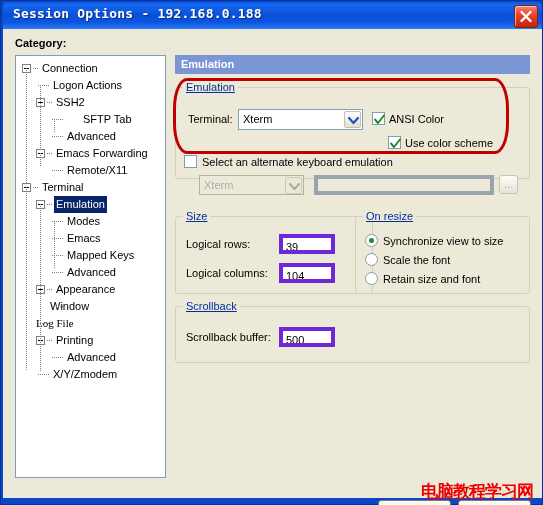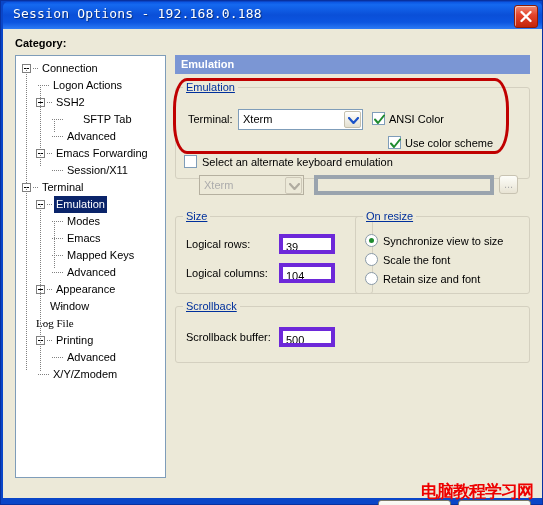--- a/index.html
+++ b/index.html
@@ -31,21 +31,21 @@
     background: linear-gradient(180deg,#0b56e2 0%, #1569f0 10%, #0a4fd8 48%, #0c55e0 75%, #2d7bf5 100%);
     border-radius: 5px 5px 0 0;
     overflow: hidden;
   }
   #title-text {
     position: absolute;
     left: 10px; top: 4px;
     color: #ffffff;
     font-family: "DejaVu Sans Mono", monospace;
     font-size: 13px;
-    font-weight: normal;
+    font-weight: bold;
     letter-spacing: 0.2px;
     text-shadow: 1px 1px 1px rgba(0,0,0,0.45);
     white-space: nowrap;
   }
   #close-btn {
     position: absolute;
     right: 4px; top: 3px;
     width: 22px; height: 21px;
     border-radius: 3px;
     background: linear-gradient(180deg,#f08a72 0%, #e4442c 42%, #c42408 100%);
@@ -298,21 +298,21 @@
     </div>
 
     <div id="tree-box">
       <div id="tree-rows" style="position:relative; padding-top:4px;">
           <div class="tree-row"><span class="dotline-h" style="left: 17px; width: 6px;"></span><span class="expander" style="left: 6px;"></span><span class="tree-label" style="margin-left: 24px;">Connection</span></div>
           <div class="tree-row"><span class="dotline-h" style="left: 22px; width: 12px;"></span><span class="tree-label" style="margin-left: 35px;">Logon Actions</span></div>
           <div class="tree-row"><span class="dotline-h" style="left: 31px; width: 6px;"></span><span class="expander" style="left: 20px;"></span><span class="tree-label" style="margin-left: 38px;">SSH2</span></div>
           <div class="tree-row"><span class="dotline-h" style="left: 36px; width: 12px;"></span><span class="tree-label" style="margin-left: 65px;">SFTP Tab</span></div>
           <div class="tree-row"><span class="dotline-h" style="left: 36px; width: 12px;"></span><span class="tree-label" style="margin-left: 49px;">Advanced</span></div>
           <div class="tree-row"><span class="dotline-h" style="left: 31px; width: 6px;"></span><span class="expander" style="left: 20px;"></span><span class="tree-label" style="margin-left: 38px;">Emacs Forwarding</span></div>
-          <div class="tree-row"><span class="dotline-h" style="left: 36px; width: 12px;"></span><span class="tree-label" style="margin-left: 49px;">Session/X11</span></div>
+          <div class="tree-row"><span class="dotline-h" style="left: 36px; width: 12px;"></span><span class="tree-label" style="margin-left: 49px;">Remote/X11</span></div>
           <div class="tree-row"><span class="dotline-h" style="left: 17px; width: 6px;"></span><span class="expander" style="left: 6px;"></span><span class="tree-label" style="margin-left: 24px;">Terminal</span></div>
           <div class="tree-row selected"><span class="dotline-h" style="left: 31px; width: 6px;"></span><span class="expander" style="left: 20px;"></span><span class="tree-label" style="margin-left: 38px;">Emulation</span></div>
           <div class="tree-row"><span class="dotline-h" style="left: 36px; width: 12px;"></span><span class="tree-label" style="margin-left: 49px;">Modes</span></div>
           <div class="tree-row"><span class="dotline-h" style="left: 36px; width: 12px;"></span><span class="tree-label" style="margin-left: 49px;">Emacs</span></div>
           <div class="tree-row"><span class="dotline-h" style="left: 36px; width: 12px;"></span><span class="tree-label" style="margin-left: 49px;">Mapped Keys</span></div>
           <div class="tree-row"><span class="dotline-h" style="left: 36px; width: 12px;"></span><span class="tree-label" style="margin-left: 49px;">Advanced</span></div>
           <div class="tree-row"><span class="dotline-h" style="left: 31px; width: 6px;"></span><span class="expander" style="left: 20px;"></span><span class="tree-label" style="margin-left: 38px;">Appearance</span></div>
           <div class="tree-row"><span class="dotline-h" style="left: 36px; width: 12px;"></span><span class="tree-label" style="margin-left: 32px;">Window</span></div>
           <div class="tree-row"><span class="dotline-h" style="left: 22px; width: 12px;"></span><span class="tree-label" style="margin-left: 18px; font-family: Liberation Serif, serif;">Log File</span></div>
           <div class="tree-row"><span class="dotline-h" style="left: 31px; width: 6px;"></span><span class="expander" style="left: 20px;"></span><span class="tree-label" style="margin-left: 38px;">Printing</span></div>

